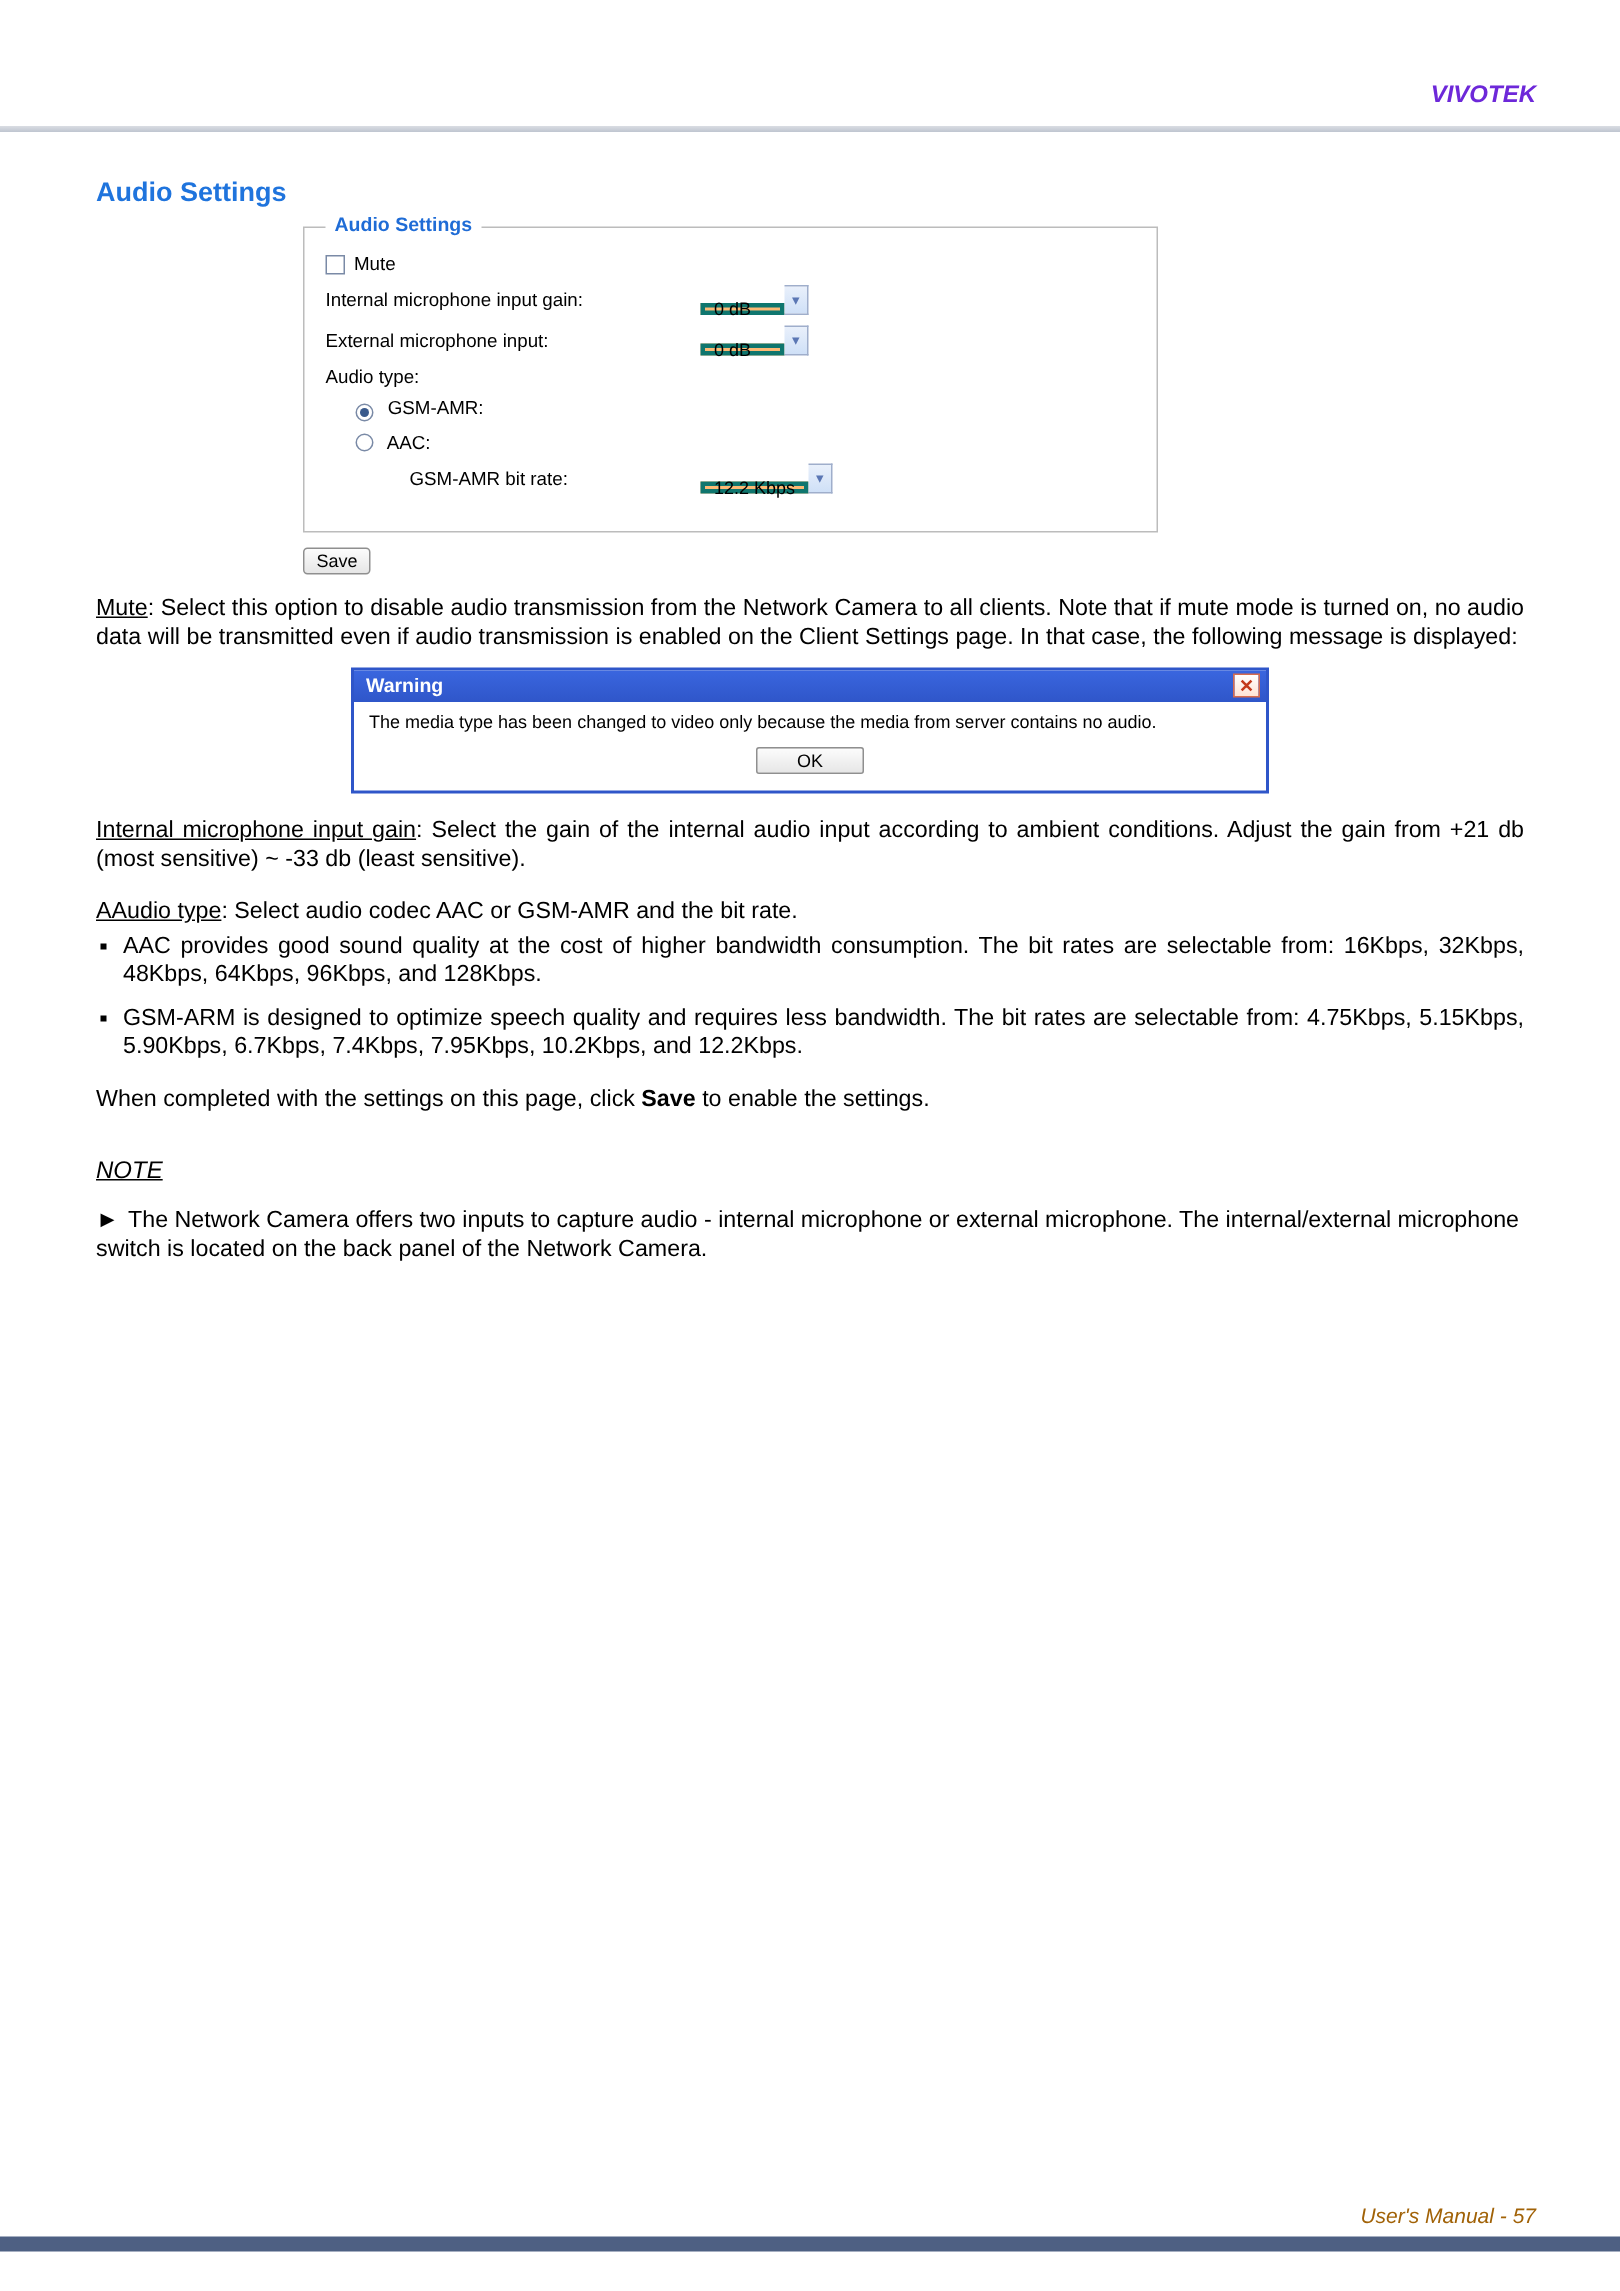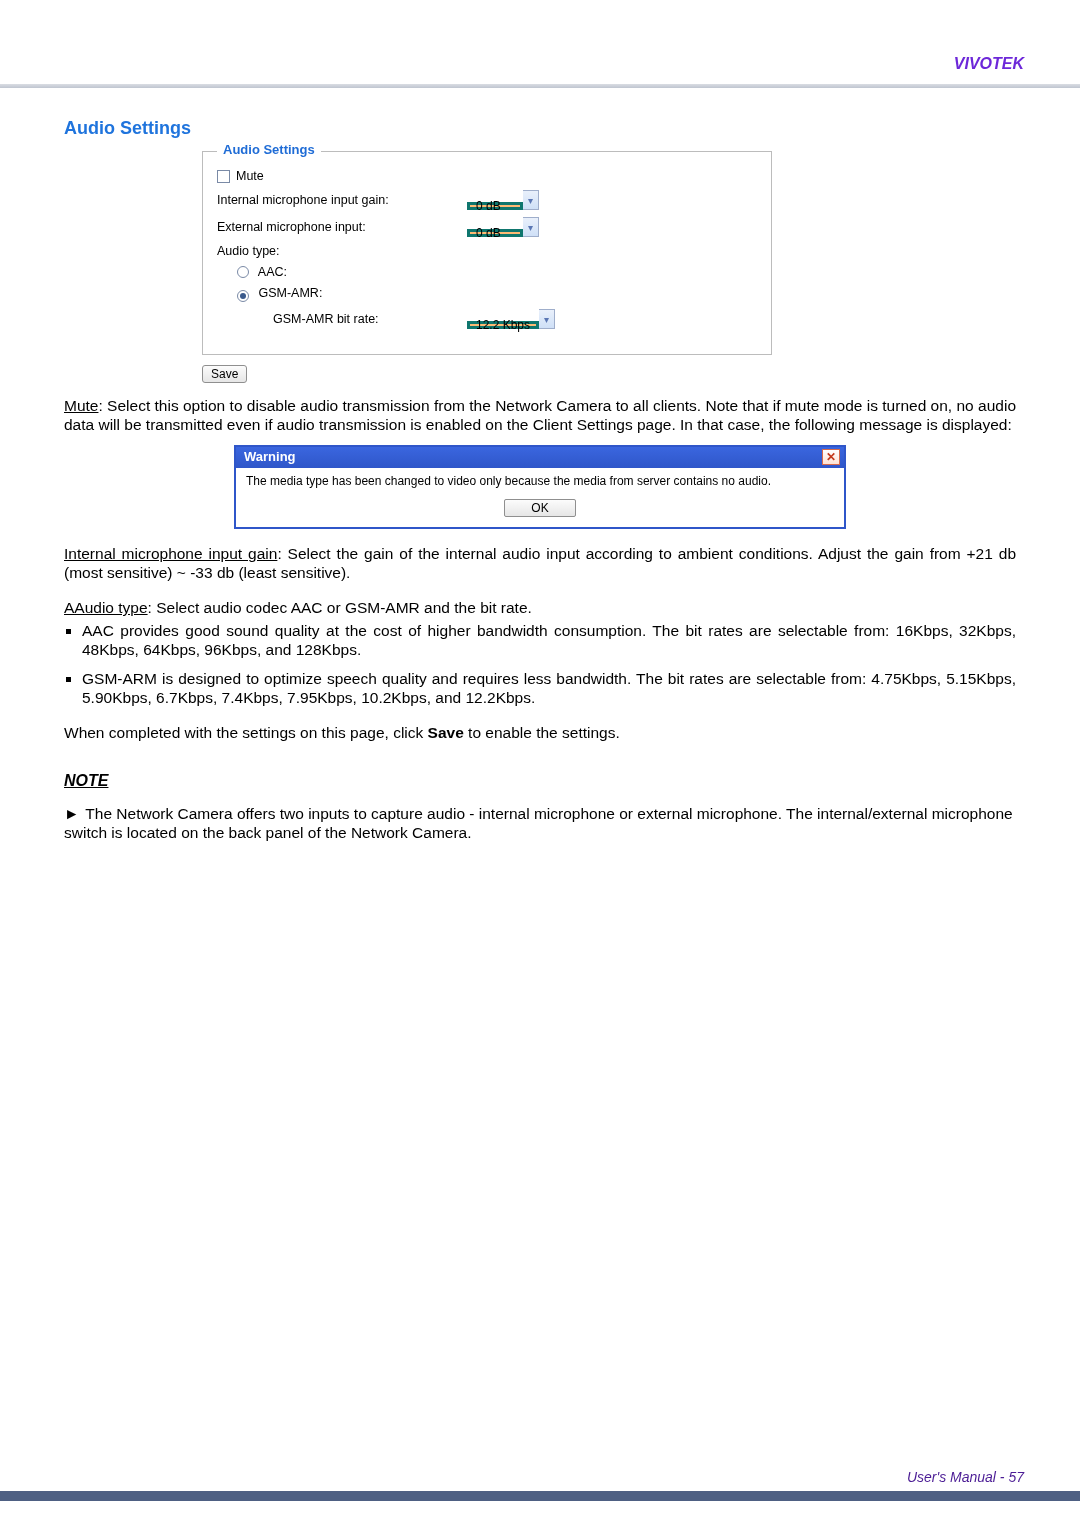--- a/index.html
+++ b/index.html
@@ -173,32 +173,32 @@
     border: 1px solid #8f8f8f;
     background: linear-gradient(#fcfcfc,#e6e6e6);
     font-size: 12px;
     padding: 1px 26px;
     border-radius: 2px;
   }
 
   .note-hd {
     margin-top: 28px;
     font-style: italic;
-    font-weight: bold;
+    font-weight: normal;
     text-decoration: underline;
     font-size: 16px;
   }
   .note-body { margin-top: 14px; font-size: 15.5px; line-height: 1.25; }
   .tri { display: inline-block; margin-right: 6px; }
 
   .footer {
     position: absolute;
     bottom: 42px;
     right: 56px;
-    color: #4c1d95;
+    color: #a16207;
     font-style: italic;
     font-size: 14px;
   }
   .bottom-bar {
     position: absolute;
     left: 0; right: 0; bottom: 26px;
     height: 10px;
     background: #4e6083;
   }
 </style>
@@ -236,29 +236,29 @@
             <span class="sbtn">▾</span>
           </span>
         </div>
 
         <div class="row">
           <span class="lab">Audio type:</span>
         </div>
 
         <div class="row indent1">
           <span class="lab">
+            <span class="radio sel"></span>
+            <span>GSM-AMR:</span>
+          </span>
+        </div>
+
+        <div class="row indent1">
+          <span class="lab">
             <span class="radio"></span>
             <span>AAC:</span>
-          </span>
-        </div>
-
-        <div class="row indent1">
-          <span class="lab">
-            <span class="radio sel"></span>
-            <span>GSM-AMR:</span>
           </span>
         </div>
 
         <div class="row indent2">
           <span class="lab">GSM-AMR bit rate:</span>
           <span class="select">
             <span class="sval" style="min-width:64px">12.2 Kbps</span>
             <span class="sbtn">▾</span>
           </span>
         </div>

